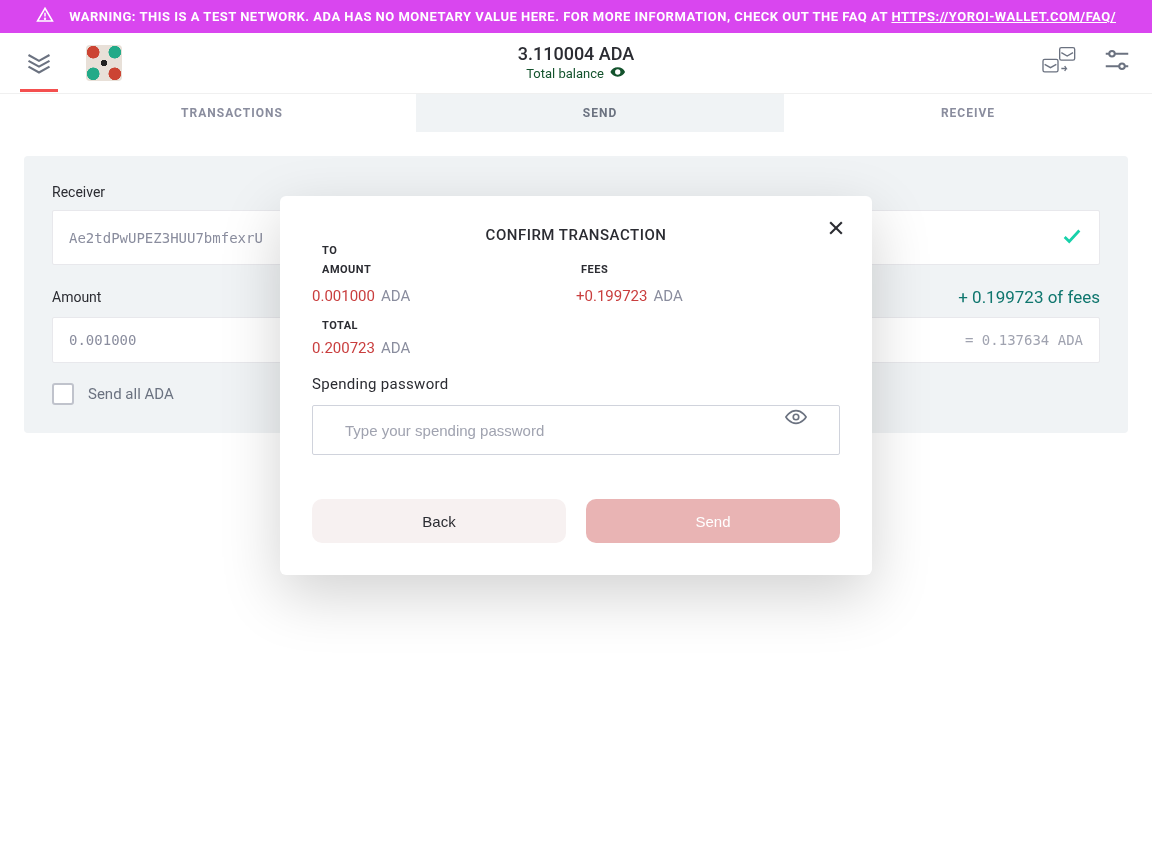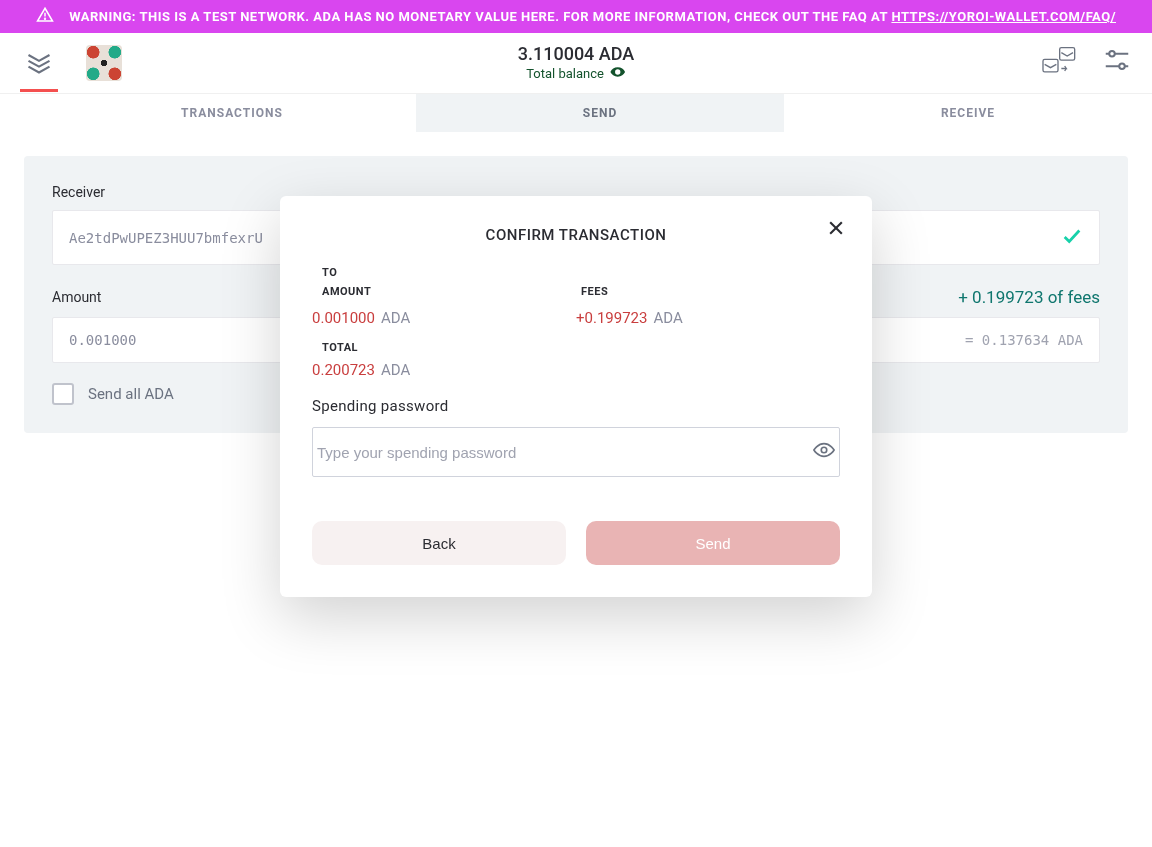--- a/index.html
+++ b/index.html
@@ -186,21 +186,20 @@
       box-shadow: 0 20px 60px rgba(0,0,0,0.18);
       padding: 30px 32px 32px;
       position: relative;
     }
     .modal-title {
       text-align: center;
       font-size: 15px;
       font-weight: 500;
       letter-spacing: 0.5px;
       color: #2b2c32;
-      margin-bottom: 22px;
     }
     .modal-close {
       position: absolute;
       top: 22px;
       right: 26px;
       cursor: pointer;
       color: #2b2c32;
     }
     .meta-label {
       font-size: 11px;
@@ -227,22 +226,21 @@
       font-size: 15px;
       color: #2b2c32;
       margin-top: 18px;
       margin-bottom: 12px;
       letter-spacing: 0.3px;
     }
     .password-input-wrap {
       border: 1px solid #d0d3dc;
       border-radius: 2px;
       display: flex;
-      align-items: center;
-      padding: 0 4px;
+      padding: 0 32px;
       height: 50px;
     }
     .password-input-wrap input {
       border: none;
       outline: none;
       flex: 1;
       font-size: 15px;
       color: #2b2c32;
       background: transparent;
     }

